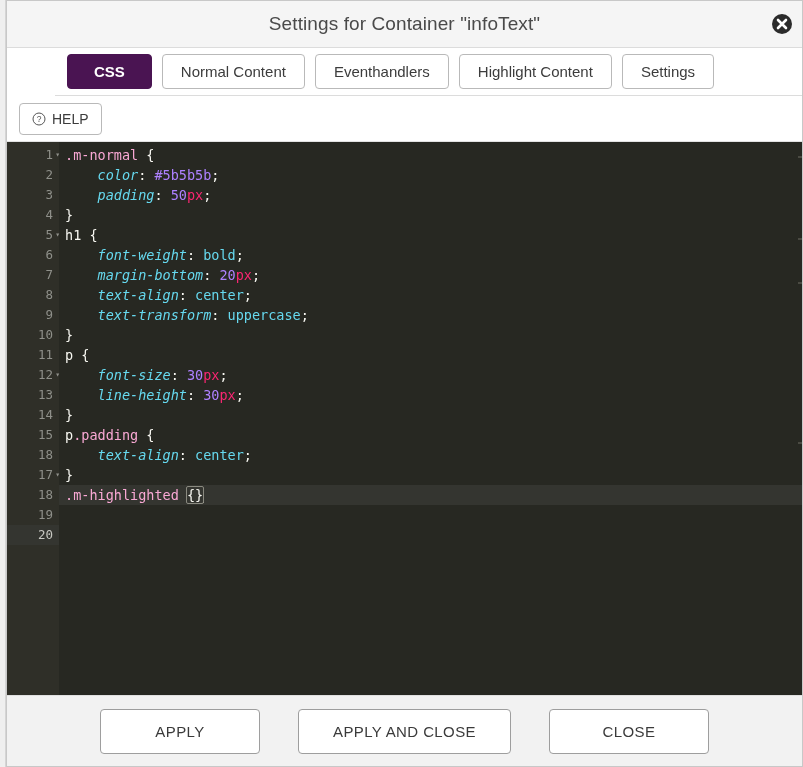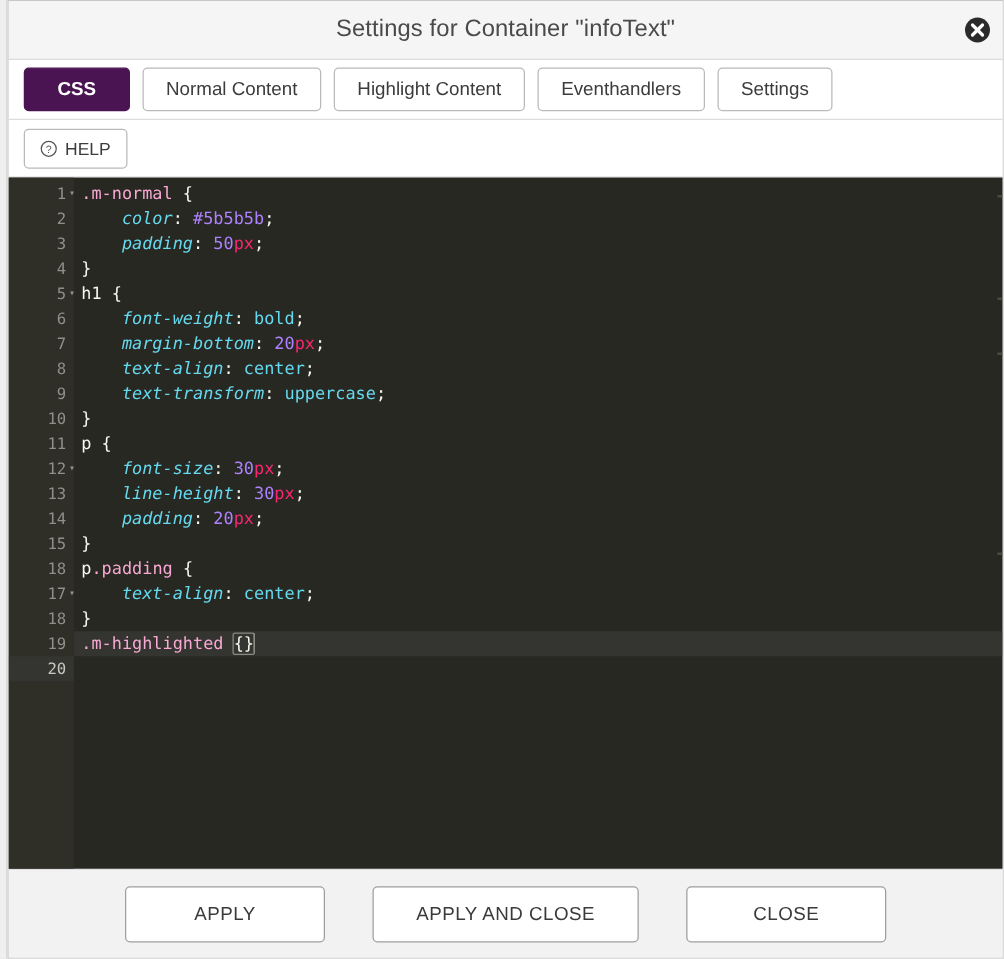--- a/index.html
+++ b/index.html
@@ -69,20 +69,21 @@
   .tabbar {
     height: 48px;
     min-height: 48px;
     background: #ffffff;
     border-bottom: 1px solid #dcdcdc;
     display: flex;
     align-items: center;
     padding: 0 12px;
     gap: 10px;
     box-sizing: border-box;
+    margin-left: 48px;
   }
   .tab {
     height: 33px;
     border: 1px solid #b9b9b9;
     border-radius: 4px;
     background: #ffffff;
     color: #3c3c3c;
     font-size: 15px;
     display: flex;
     align-items: center;
@@ -291,22 +292,22 @@
         <svg width="22" height="22" viewBox="0 0 22 22" aria-hidden="true">
           <circle cx="11" cy="11" r="10" fill="#2b2b2b"></circle>
           <path d="M7 7 L15 15 M15 7 L7 15" stroke="#ffffff" stroke-width="2.6" stroke-linecap="round"></path>
         </svg>
       </div>
     </div>
 
     <div class="tabbar">
       <div class="tab active">CSS</div>
       <div class="tab">Normal Content</div>
+      <div class="tab">Eventhandlers</div>
       <div class="tab">Highlight Content</div>
-      <div class="tab">Eventhandlers</div>
       <div class="tab">Settings</div>
     </div>
 
     <div class="helpbar">
       <div class="help-btn">
         <span class="help-icon">
           <svg width="14" height="14" viewBox="0 0 14 14" aria-hidden="true">
             <circle cx="7" cy="7" r="6" fill="none" stroke="#555" stroke-width="1"></circle>
             <text x="7" y="10.4" font-size="8.5" fill="#555" text-anchor="middle" font-family="Liberation Sans, sans-serif">?</text>
           </svg>
@@ -345,21 +346,20 @@
           <div class="code-row"><span class="tk-brace">}</span></div>
           <div class="code-row"><span class="tk-sel-el">h1</span> <span class="tk-brace">{</span></div>
           <div class="code-row">    <span class="tk-prop">font-weight</span><span class="tk-colon">: </span><span class="tk-kw">bold</span><span class="tk-semi">;</span></div>
           <div class="code-row">    <span class="tk-prop">margin-bottom</span><span class="tk-colon">: </span><span class="tk-num">20</span><span class="tk-unit">px</span><span class="tk-semi">;</span></div>
           <div class="code-row">    <span class="tk-prop">text-align</span><span class="tk-colon">: </span><span class="tk-kw">center</span><span class="tk-semi">;</span></div>
           <div class="code-row">    <span class="tk-prop">text-transform</span><span class="tk-colon">: </span><span class="tk-kw">uppercase</span><span class="tk-semi">;</span></div>
           <div class="code-row"><span class="tk-brace">}</span></div>
           <div class="code-row"><span class="tk-sel-el">p</span> <span class="tk-brace">{</span></div>
           <div class="code-row">    <span class="tk-prop">font-size</span><span class="tk-colon">: </span><span class="tk-num">30</span><span class="tk-unit">px</span><span class="tk-semi">;</span></div>
           <div class="code-row">    <span class="tk-prop">line-height</span><span class="tk-colon">: </span><span class="tk-num">30</span><span class="tk-unit">px</span><span class="tk-semi">;</span></div>
-          <div class="code-row">    <span class="tk-prop">padding</span><span class="tk-colon">: </span><span class="tk-num">20</span><span class="tk-unit">px</span><span class="tk-semi">;</span></div>
           <div class="code-row"><span class="tk-brace">}</span></div>
           <div class="code-row"><span class="tk-sel-el">p</span><span class="tk-sel-cls">.padding</span> <span class="tk-brace">{</span></div>
           <div class="code-row">    <span class="tk-prop">text-align</span><span class="tk-colon">: </span><span class="tk-kw">center</span><span class="tk-semi">;</span></div>
           <div class="code-row"><span class="tk-brace">}</span></div>
           <div class="code-row active-ln"><span class="tk-sel-cls">.m-highlighted</span> <span class="tk-brace bracket-match">{}</span><span class="caret"></span></div>
         </div>
       <div class="ruler">
         <i style="top:14px"></i>
         <i style="top:96px"></i>
         <i style="top:140px"></i>

